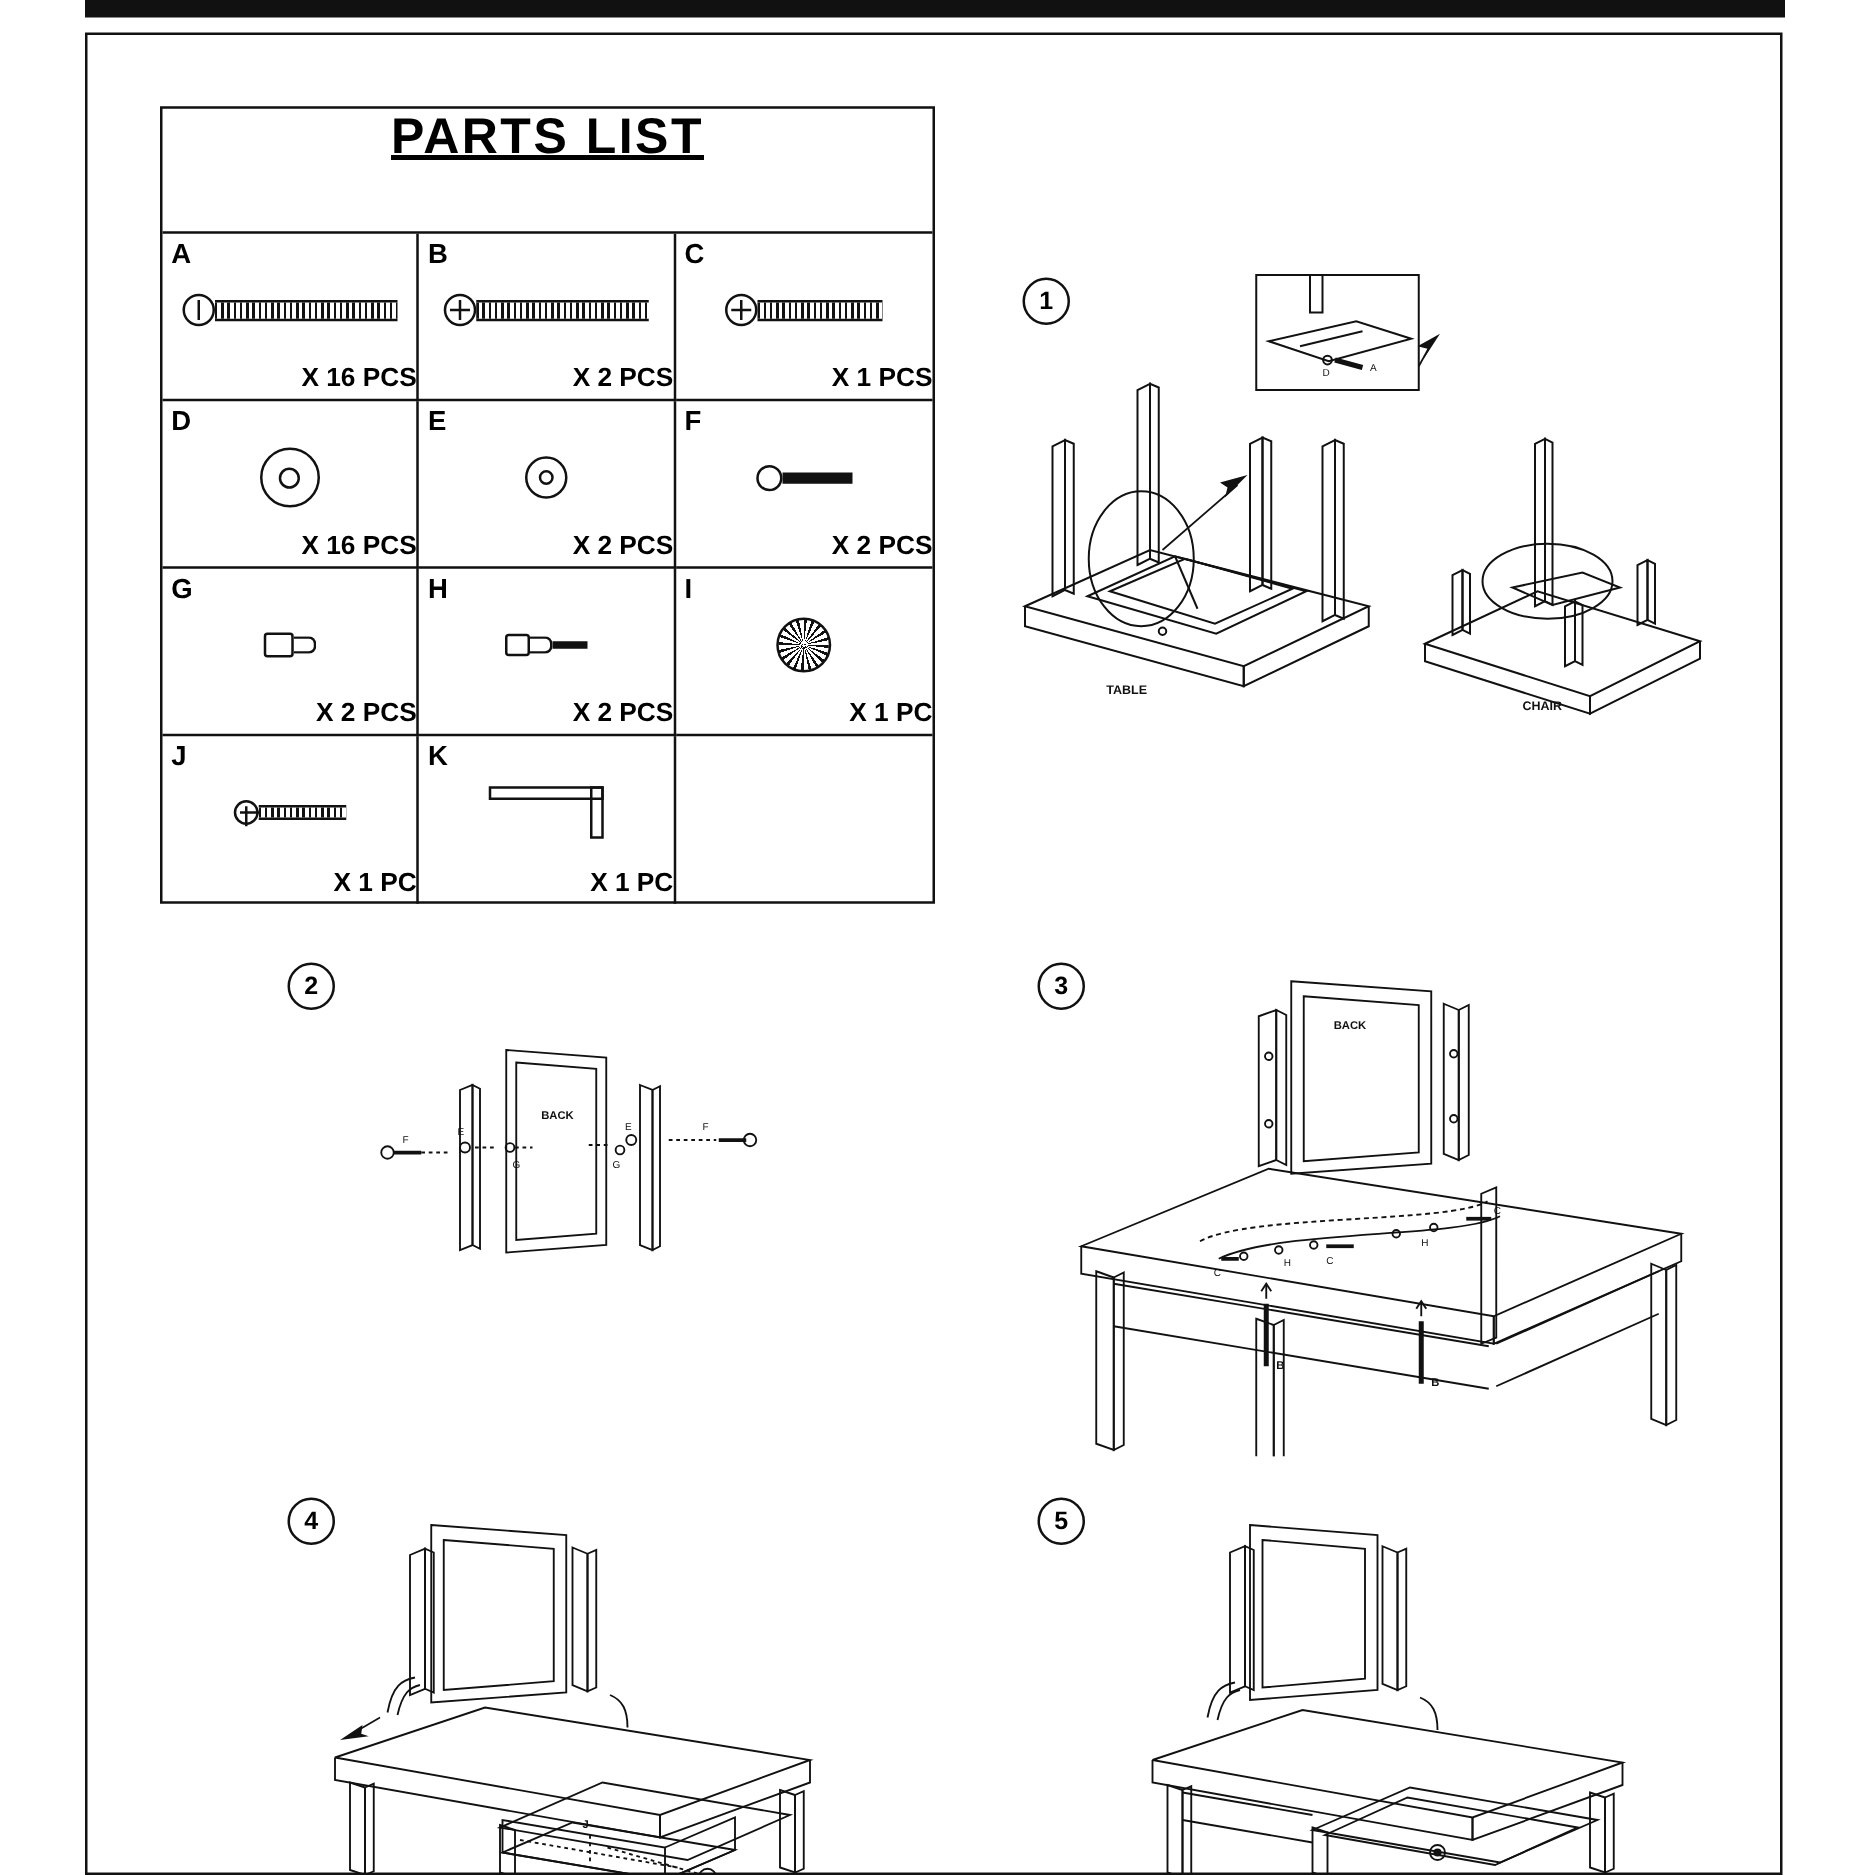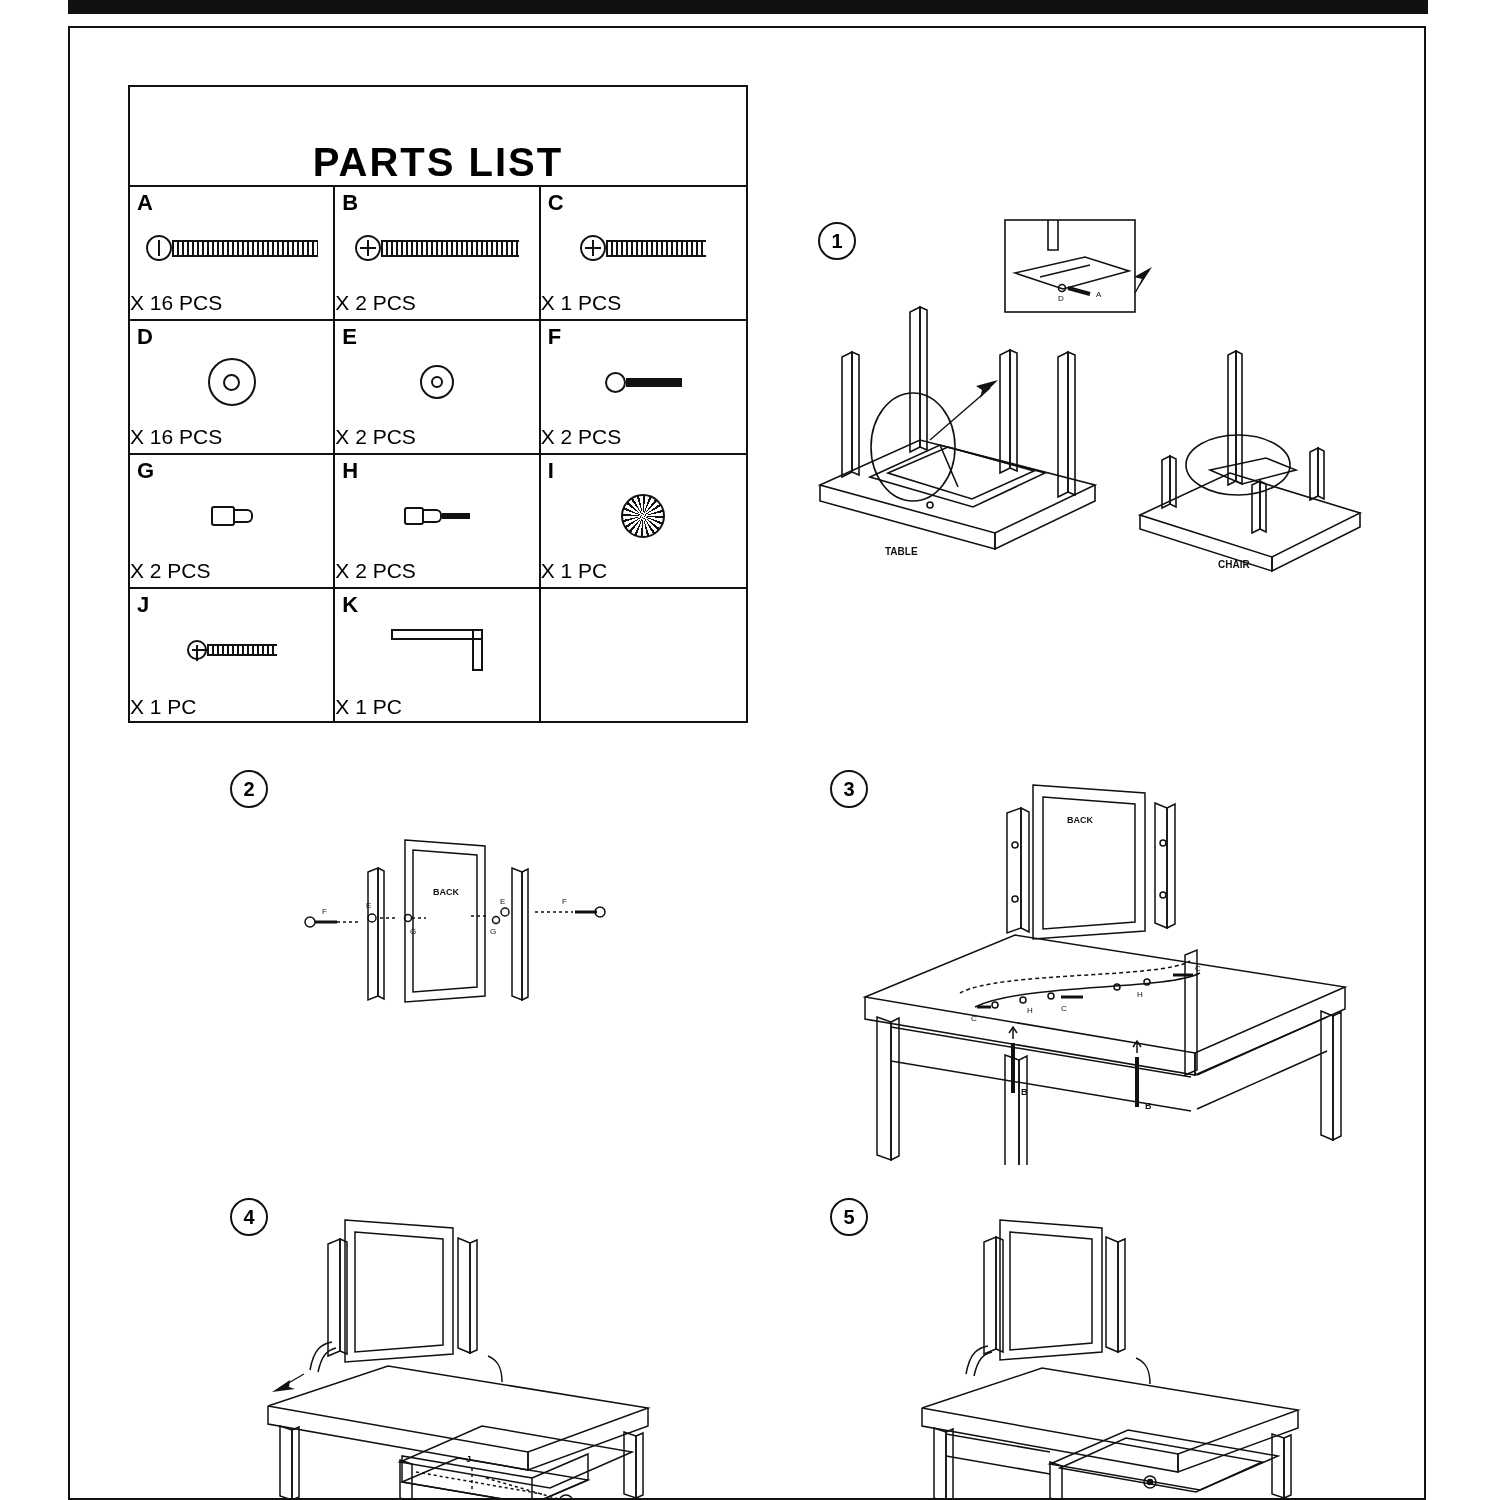--- a/index.html
+++ b/index.html
@@ -7,28 +7,28 @@
   .page{position:relative;width:1500px;height:1500px;}
 
   
   .topbar{position:absolute;left:68px;top:0;width:1360px;height:14px;background:#111;}
 
   
   .frame{position:absolute;left:68px;top:26px;width:1358px;height:1474px;border:2px solid #111;box-sizing:border-box;}
 
   
   .parts{position:absolute;left:128px;top:85px;width:620px;height:638px;border:2px solid #111;box-sizing:border-box;}
-  .parts-title{height:98px;border-bottom:2px solid #111;display:flex;align-items:flex-end;justify-content:center;}
+  .parts-title{height:98px;border-bottom:2px solid #111;display:flex;align-items:flex-start;justify-content:center;text-decoration:underline;}
   .parts-title span{font-size:40px;letter-spacing:2px;font-weight:bold;}
   .parts-grid{display:grid;grid-template-columns:1fr 1fr 1fr;grid-template-rows:1fr 1fr 1fr 1fr;height:536px;box-sizing:border-box;}
   .cell{border-right:2px solid #111;border-bottom:2px solid #111;position:relative;box-sizing:border-box;}
   .cell:nth-child(3n){border-right:none;}
   .cell:nth-child(n+10){border-bottom:none;}
   .cell .lbl{position:absolute;left:7px;top:3px;font-size:22px;font-weight:bold;}
-  .cell .qty{position:absolute;bottom:4px;left:0;right:0;text-align:left;font-size:21px;font-weight:normal;}
+  .cell .qty{position:absolute;bottom:4px;left:0;right:0;text-align:right;font-size:21px;font-weight:bold;}
   .cell .art{position:absolute;left:0;right:0;top:30px;height:62px;display:flex;align-items:center;justify-content:center;}
   .cell.empty{}
 
   
   .bolt{display:flex;align-items:center;}
   .bolt .head{width:22px;height:22px;border:2px solid #111;border-radius:50%;background:#fff;position:relative;}
   .bolt .head:after{content:"";position:absolute;left:50%;top:3px;width:2px;height:16px;background:#111;transform:translateX(-50%);}
   .bolt .head.cross:before{content:"";position:absolute;top:50%;left:3px;height:2px;width:16px;background:#111;transform:translateY(-50%);}
   .bolt .shaft{height:13px;background:repeating-linear-gradient(90deg,#111 0 2px,#fff 2px 5px);border-top:2px solid #111;border-bottom:2px solid #111;}
   .washer{width:44px;height:44px;border:2px solid #111;border-radius:50%;display:flex;align-items:center;justify-content:center;}

